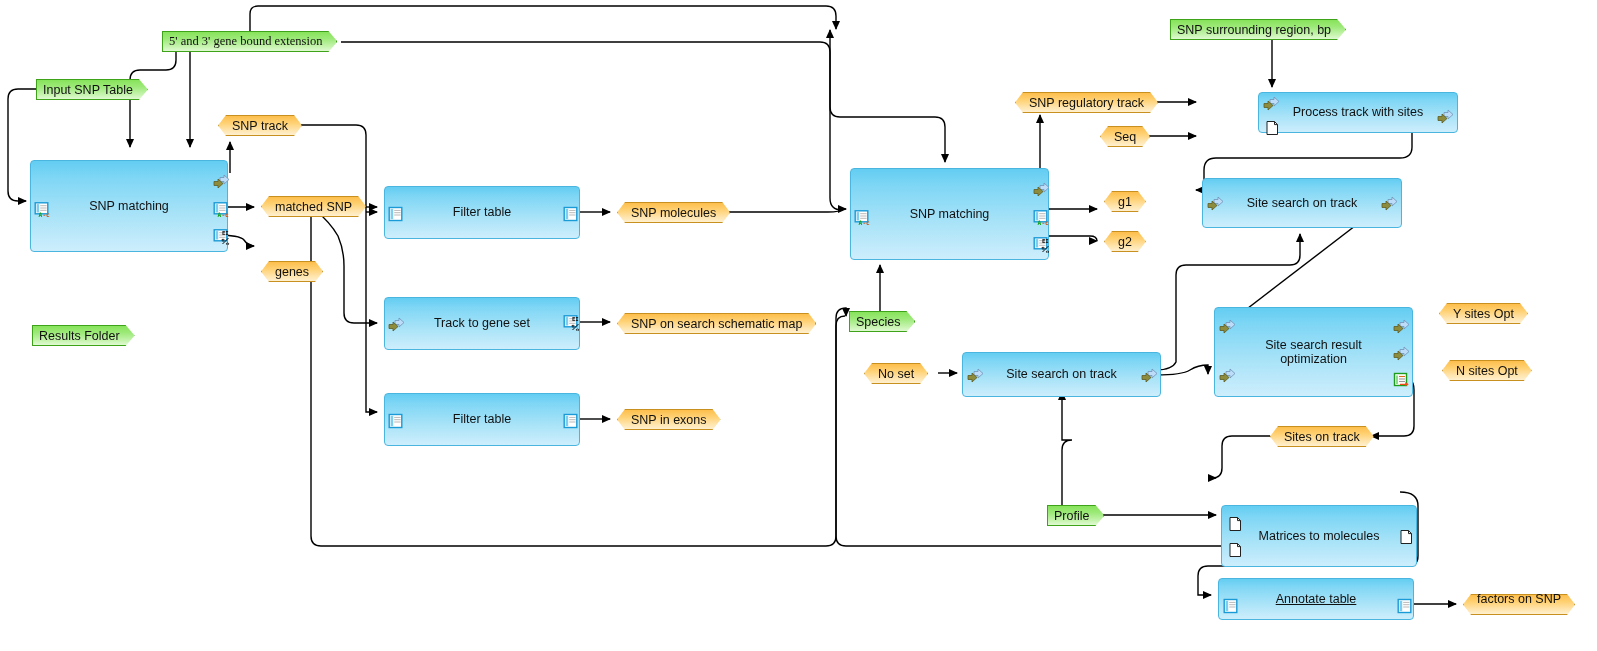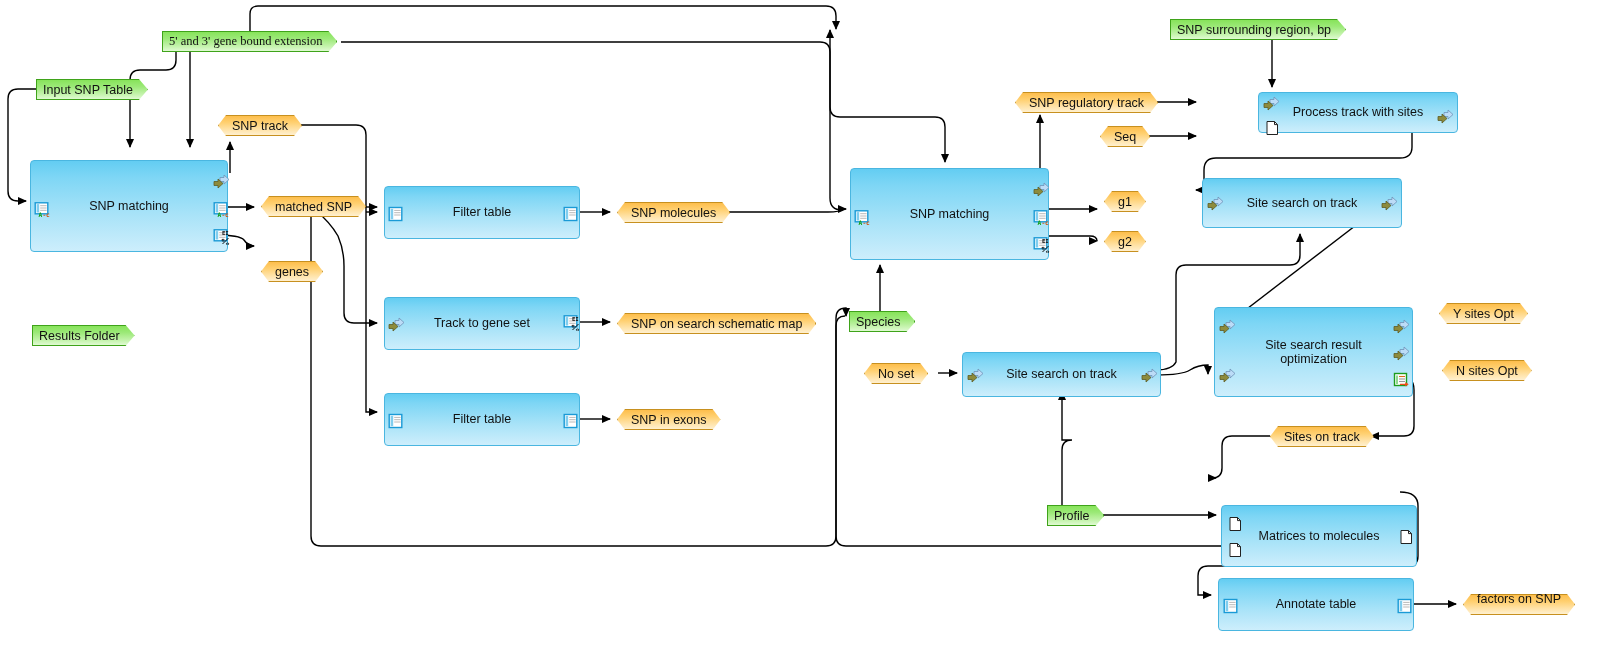--- a/index.html
+++ b/index.html
@@ -393,21 +393,21 @@
             <path d="M10.5,1.5 L10.5,4.6 L13.5,4.6" fill="none" stroke="#222" stroke-width="1"></path>
           </svg>
         </span>
         <span class="port" style="left: 176px; top: 23px;">
           <svg xmlns="http://www.w3.org/2000/svg" width="17" height="16" viewBox="0 0 17 16">
             <path d="M3,1.5 L10.5,1.5 L13.5,4.6 L13.5,14.5 L3,14.5 Z" fill="#ffffff" stroke="#222" stroke-width="1"></path>
             <path d="M10.5,1.5 L10.5,4.6 L13.5,4.6" fill="none" stroke="#222" stroke-width="1"></path>
           </svg>
         </span>
       </div>
-      <div class="pnode" style="left: 1218px; top: 578px; width: 196px; height: 53px;">
+      <div class="pnode" style="left: 1218px; top: 578px; width: 196px; height: 42px; text-decoration: underline;">
         <div class="ptitle">Annotate table</div>
         <span class="port" style="left: 4px; top: 19px;">
           <svg xmlns="http://www.w3.org/2000/svg" width="17" height="16" viewBox="0 0 17 16">
             <rect x="1.2" y="1.5" width="12.6" height="13" fill="#ffffff" stroke="#1a9ad6" stroke-width="1.4"></rect>
             <rect x="2.6" y="2.8" width="2.6" height="10.4" fill="#7fcdee"></rect>
             <line x1="6.2" y1="4.4" x2="12.6" y2="4.4" stroke="#b9b9b9" stroke-width="1"></line>
             <line x1="6.2" y1="6.7" x2="12.6" y2="6.7" stroke="#b9b9b9" stroke-width="1"></line>
             <line x1="6.2" y1="9" x2="12.6" y2="9" stroke="#b9b9b9" stroke-width="1"></line>
           </svg>
         </span>

